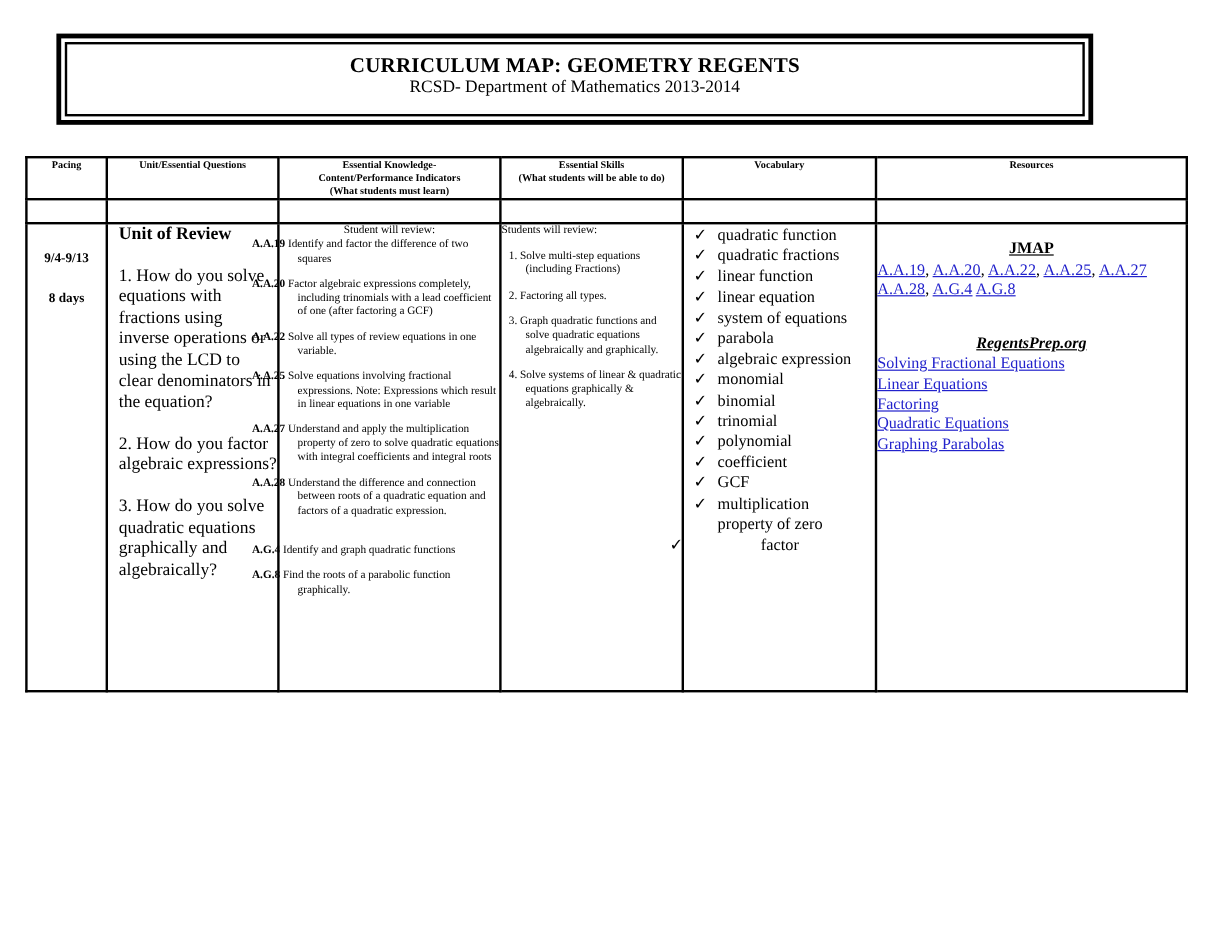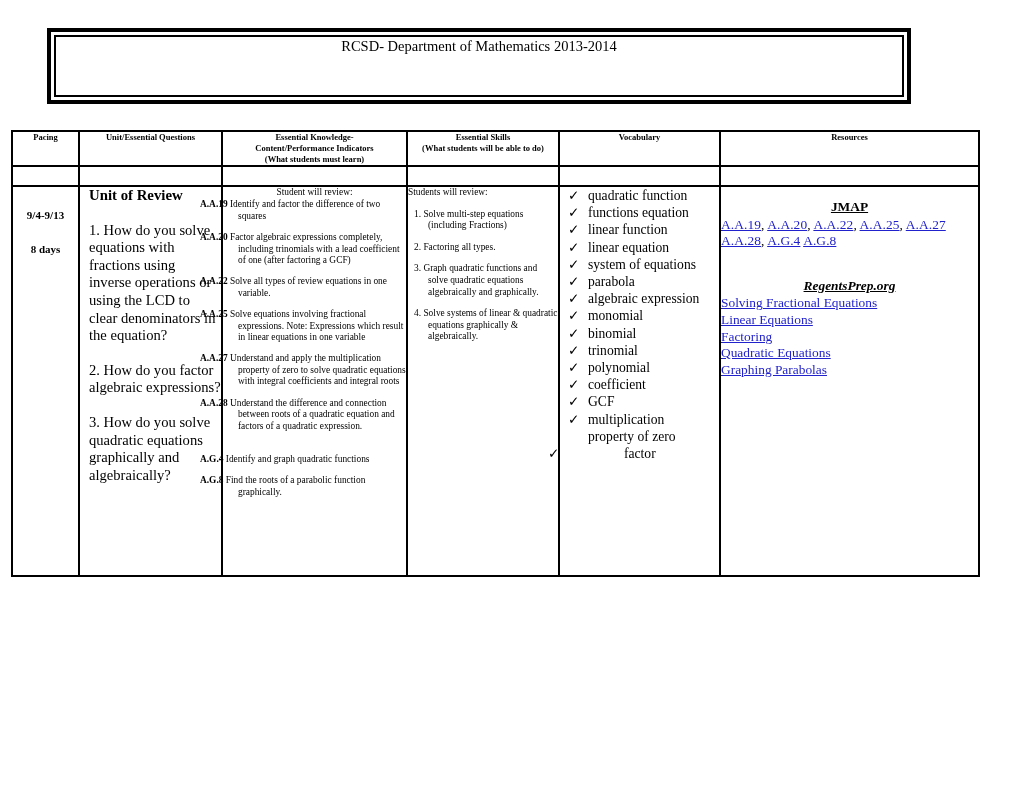--- a/index.html
+++ b/index.html
@@ -55,21 +55,21 @@
   .title-line3 {
     font-size: 16px;
     font-weight: bold;
     line-height: 19px;
     white-space: nowrap;
   }
 
   
   #curriculum-table {
     position: absolute;
-    left: 11px;
+    left: 21px;
     top: 130px;
     width: 967px;
     border-collapse: collapse;
     table-layout: fixed;
   }
   #curriculum-table td {
     border: 2.5px solid #000;
     vertical-align: top;
     padding: 0;
     background: #fff;
@@ -147,20 +147,21 @@
     cursor: pointer;
   }
   .res-link-line { color: #2222cc; }
   .sep { color: #000; text-decoration: none; }
 </style>
 </head>
 <body>
 
 <div id="title-banner">
   <div id="title-banner-inner">
+    <div class="title-line1">CURRICULUM MAP: GEOMETRY REGENTS</div>
     <div class="title-line2">RCSD- Department of Mathematics 2013-2014</div>
   </div>
 </div>
 
 <table id="curriculum-table">
   <colgroup>
     <col style="width:67px">
     <col style="width:143px">
     <col style="width:185px">
     <col style="width:152px">
@@ -238,21 +239,21 @@
             <div class="skills-item">1. Solve multi-step equations (including Fractions)</div>
             <div class="skills-item">2.   Factoring all types.</div>
             <div class="skills-item">3.  Graph quadratic functions and solve quadratic equations algebraically and graphically.</div>
             <div class="skills-item">4.  Solve systems of linear &amp; quadratic equations graphically &amp; algebraically.</div>
           </div>
     </td>
 
     <td class="vocab-cell">
       <div id="vocab-list">
             <div class="vocab-item"><span class="tick">✓</span><span>quadratic function</span></div>
-            <div class="vocab-item"><span class="tick">✓</span><span>functions equation</span></div>
+            <div class="vocab-item"><span class="tick">✓</span><span>quadratic fractions</span></div>
             <div class="vocab-item"><span class="tick">✓</span><span>linear function</span></div>
             <div class="vocab-item"><span class="tick">✓</span><span>linear equation</span></div>
             <div class="vocab-item"><span class="tick">✓</span><span>system of equations</span></div>
             <div class="vocab-item"><span class="tick">✓</span><span>parabola</span></div>
             <div class="vocab-item"><span class="tick">✓</span><span>algebraic expression</span></div>
             <div class="vocab-item"><span class="tick">✓</span><span>monomial</span></div>
             <div class="vocab-item"><span class="tick">✓</span><span>binomial</span></div>
             <div class="vocab-item"><span class="tick">✓</span><span>trinomial</span></div>
             <div class="vocab-item"><span class="tick">✓</span><span>polynomial</span></div>
             <div class="vocab-item"><span class="tick">✓</span><span>coefficient</span></div>

